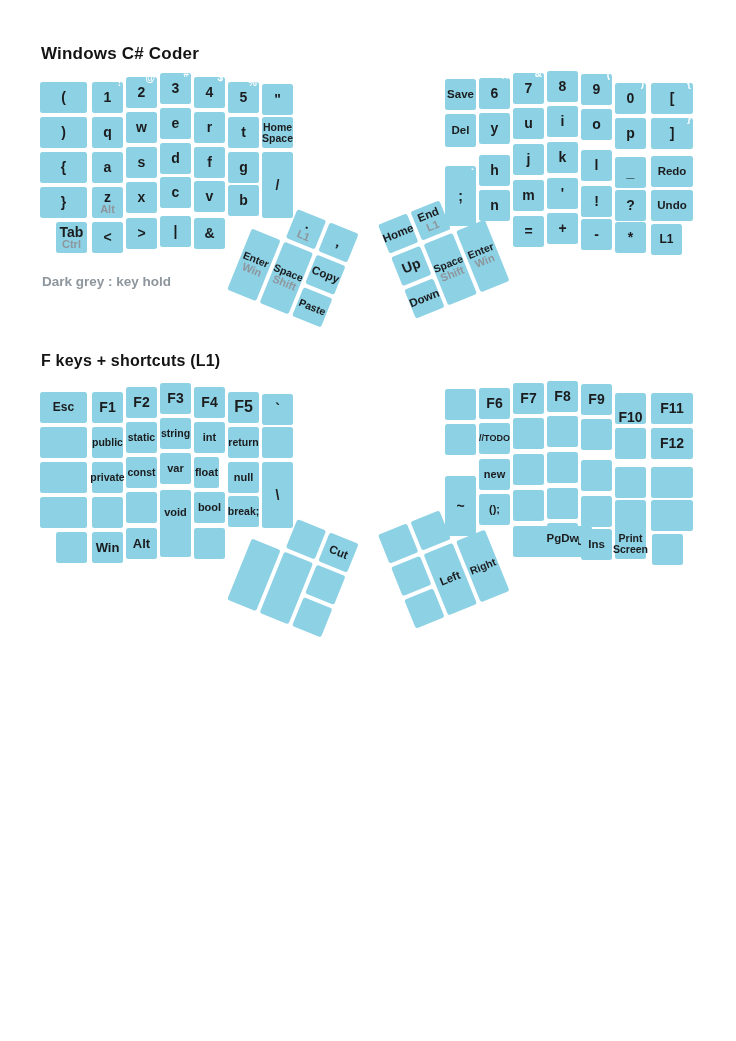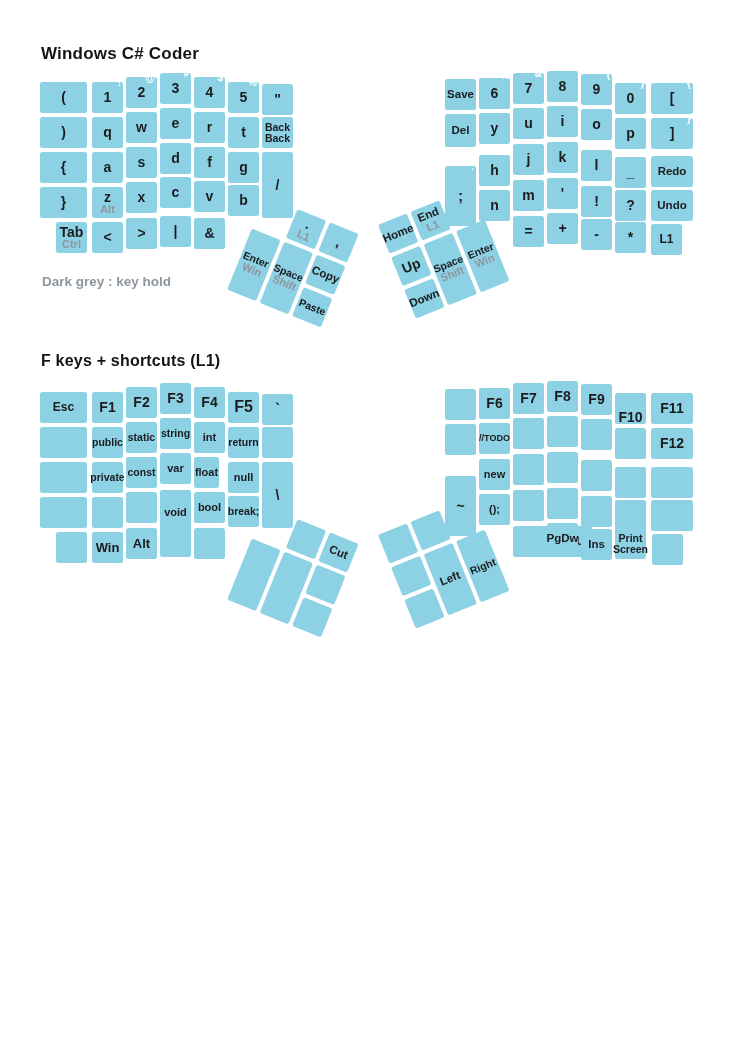--- a/index.html
+++ b/index.html
@@ -130,21 +130,21 @@
       <div class="key" style="left: 228px; top: 152px; width: 31px; height: 31px; font-size: 14px;">
         <span class="main">g</span>
       </div>
       <div class="key" style="left: 228px; top: 185px; width: 31px; height: 31px; font-size: 14px;">
         <span class="main">b</span>
       </div>
       <div class="key" style="left: 262px; top: 84px; width: 31px; height: 31px; font-size: 14px;">
         <span class="main">"</span>
       </div>
       <div class="key" style="left: 262px; top: 117px; width: 31px; height: 31px; font-size: 10.5px;">
-        <span class="main">Back Back</span>
+        <span class="main">Home Space</span>
       </div>
       <div class="key" style="left: 262px; top: 152px; width: 31px; height: 66px; font-size: 14px;">
         <span class="main">/</span>
       </div>
       <div class="key" style="left: 445px; top: 79px; width: 31px; height: 31px; font-size: 11.5px;">
         <span class="main">Save</span>
       </div>
       <div class="key" style="left: 445px; top: 114px; width: 31px; height: 33px; font-size: 11.5px;">
         <span class="main">Del</span>
       </div>

